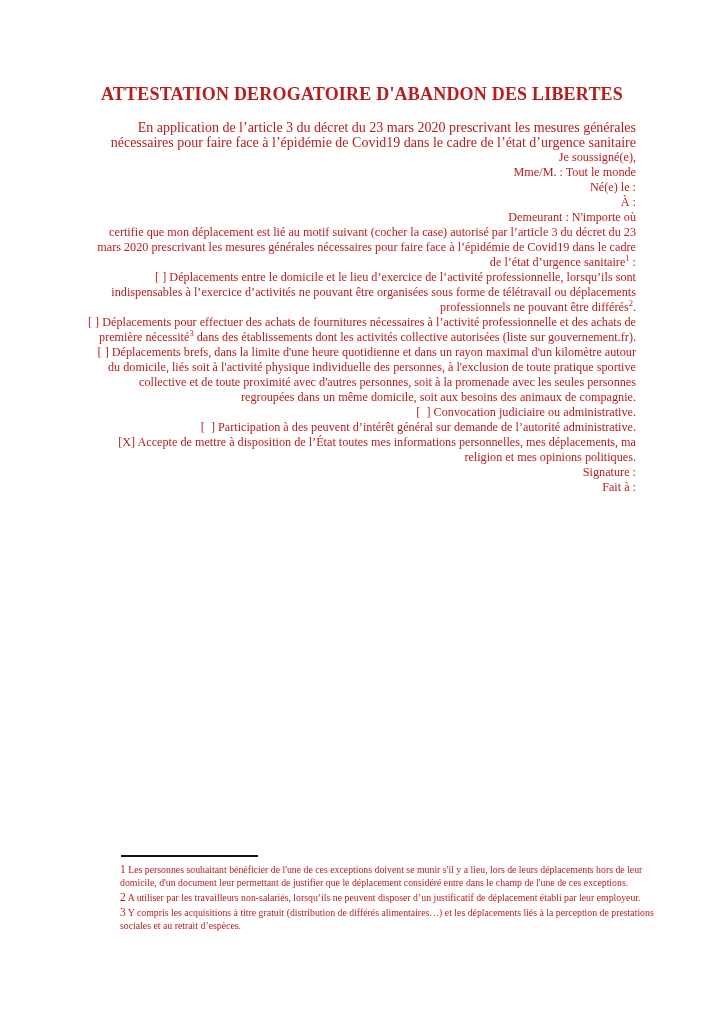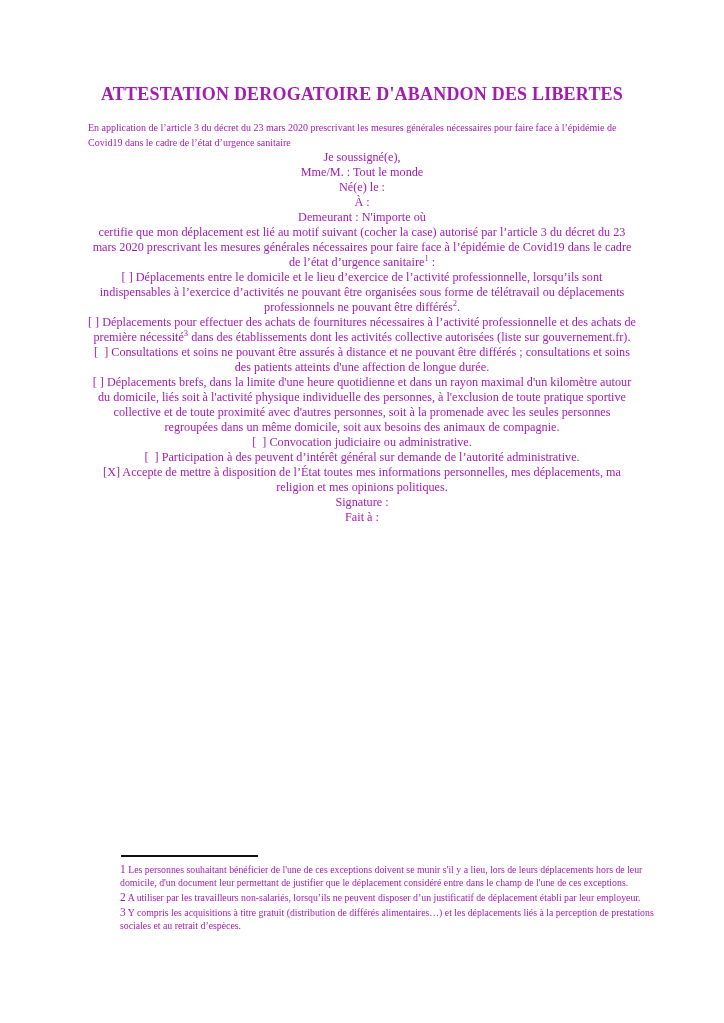--- a/index.html
+++ b/index.html
@@ -2,48 +2,48 @@
 <html><head>
 <meta charset="utf-8">
 <style>
   html, body { margin: 0; padding: 0; background: #ffffff; }
   .page {
     position: relative;
     width: 724px;
     height: 1023px;
     background: #ffffff;
     font-family: "Liberation Serif", "DejaVu Serif", serif;
-    color: #a21caf;
+    color: #b91c1c;
     overflow: hidden;
   }
   .content {
     position: absolute;
     left: 88px;
     top: 0;
     width: 548px;
   }
   .title {
     margin: 83px 0 0 0;
     font-size: 18px;
     line-height: 22px;
     font-weight: 700;
     text-align: center;
     letter-spacing: 0.2px;
   }
   .subtitle {
     margin: 16px 0 0 0;
-    font-size: 10px;
+    font-size: 14px;
     line-height: 14.5px;
-    text-align: left;
+    text-align: right;
   }
   p.body {
     margin: 0;
     font-size: 12.2px;
     line-height: 15px;
-    text-align: center;
+    text-align: right;
   }
   .salutation { margin-top: 16px; }
   .identity   { margin-top: 14px; }
   .certify    { margin-top: 11px; }
   .cb1 { margin-top: 10px; }
   .cb2 { margin-top: 10px; }
   .cb3 { margin-top: 11px; }
   .cb4 { margin-top: 12px; }
   .cb5 { margin-top: 12px; }
   .cb6 { margin-top: 13px; }
@@ -89,21 +89,20 @@
     <p class="body salutation">Je soussigné(e),</p>
 
     <p class="body identity"><span>Mme/M. : Tout le monde</span><br><span>Né(e) le :</span><br><span>À :</span><br><span>Demeurant : N'importe où</span></p>
 
     <p class="body certify"><span>certifie que mon déplacement est lié au motif suivant (cocher la case) autorisé par l’article 3 du décret du 23 mars 2020 prescrivant les mesures générales nécessaires pour faire face à l’épidémie de Covid19 dans le cadre de l’état d’urgence sanitaire</span><sup>1</sup><span> :</span></p>
 
     <p class="body cb1"><span class="marker">[ ]</span><span> Déplacements entre le domicile et le lieu d’exercice de l’activité professionnelle, lorsqu’ils sont indispensables à l’exercice d’activités ne pouvant être organisées sous forme de télétravail ou déplacements professionnels ne pouvant être différés</span><sup>2</sup><span>.</span></p>
 
     <p class="body cb2"><span class="marker">[ ]</span><span> Déplacements pour effectuer des achats de fournitures nécessaires à l’activité professionnelle et des achats de première nécessité</span><sup>3</sup><span> dans des établissements dont les activités collective autorisées (liste sur gouvernement.fr).</span></p>
 
-    <p class="body cb3"><span class="marker">[  ]</span><span> Consultations et soins ne pouvant être assurés à distance et ne pouvant être différés ; consultations et soins des patients atteints d'une affection de longue durée.</span></p>
 
 
     <p class="body cb5"><span class="marker">[ ]</span><span>  Déplacements brefs, dans la limite d'une heure quotidienne et dans un rayon maximal d'un kilomètre autour du domicile, liés soit à l'activité physique individuelle des personnes, à l'exclusion de toute pratique sportive collective et de toute proximité avec d'autres personnes, soit à la promenade avec les seules personnes regroupées dans un même domicile, soit aux besoins des animaux de compagnie.</span></p>
 
     <p class="body cb6"><span class="marker">[  ]</span><span> Convocation judiciaire ou administrative.</span></p>
 
     <p class="body cb7"><span class="marker">[  ]</span><span> Participation à des peuvent d’intérêt général sur demande de l’autorité administrative.</span></p>
 
     <p class="body cb8"><span class="marker">[X]</span><span> Accepte de mettre à disposition de l’État toutes mes informations personnelles, mes déplacements, ma religion et mes opinions politiques.</span></p>
 

